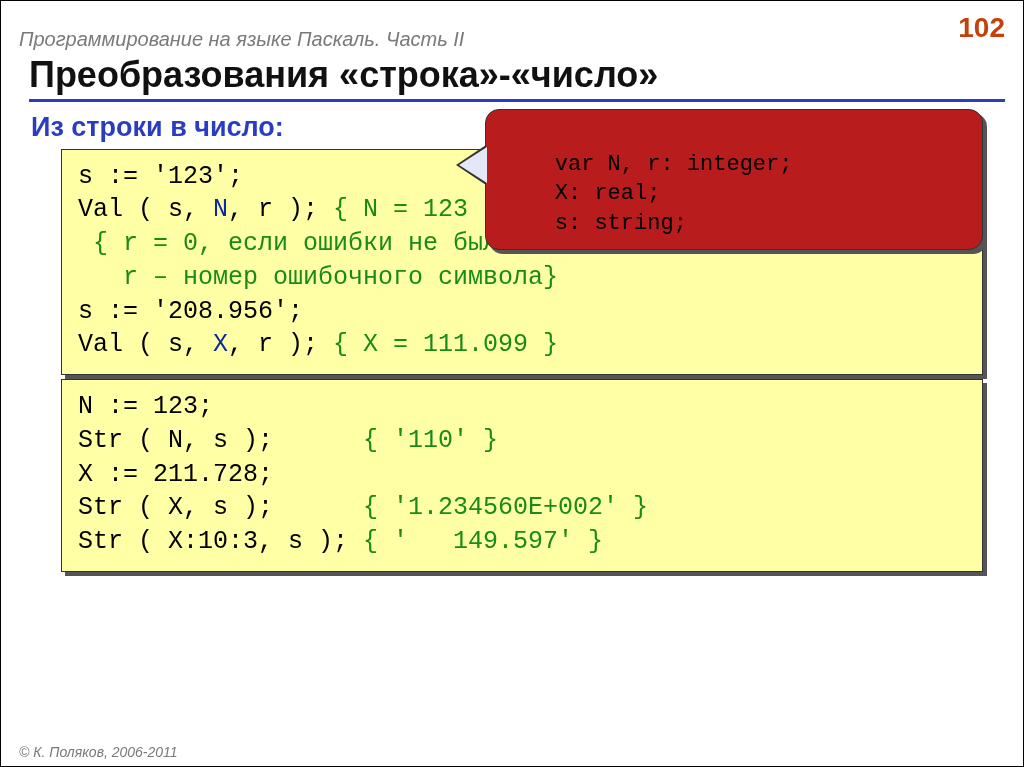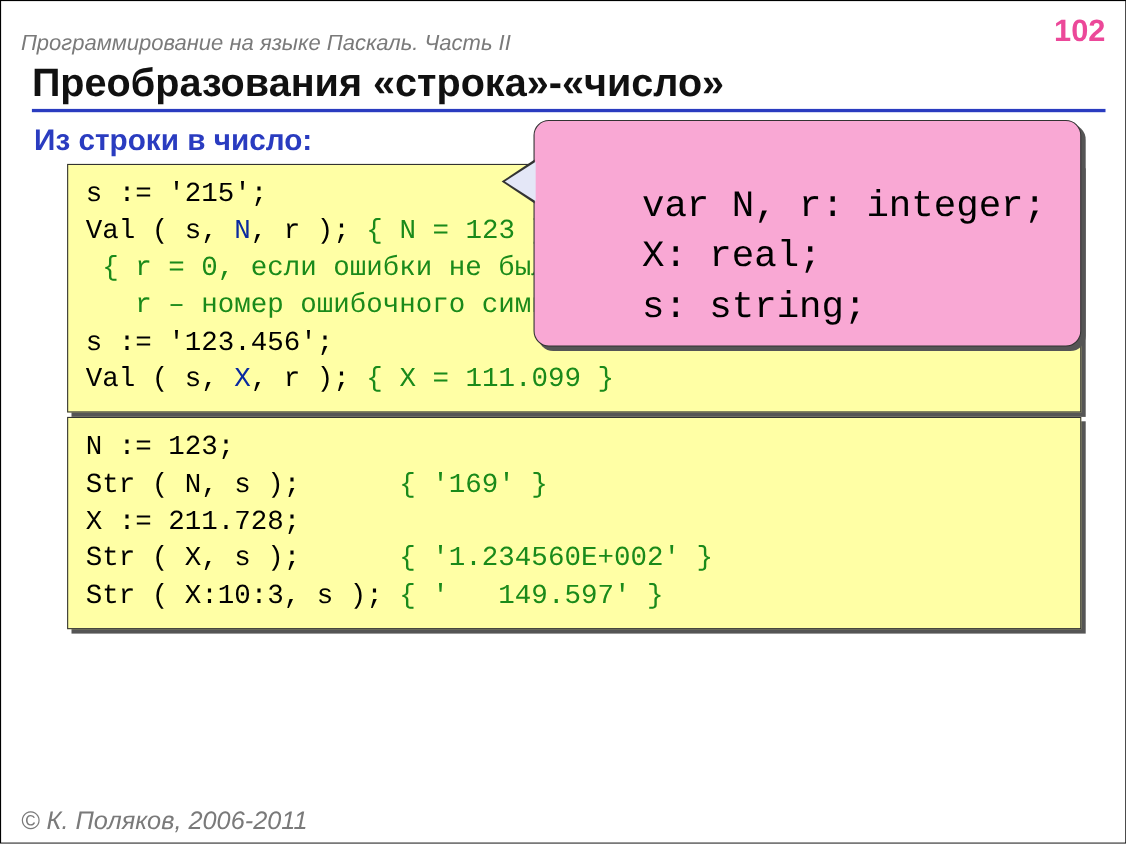--- a/index.html
+++ b/index.html
@@ -25,21 +25,21 @@
     padding: 3px 18px 0 18px;
   }
   .course {
     font-style: italic;
     color: #7a7a7a;
     font-size: 20px;
     margin-top: 24px;
   }
   .pagenum {
     font-weight: bold;
-    color: #ec4899;
+    color: #c2410c;
     font-size: 28px;
   }
   .title {
     margin: 4px 18px 0 28px;
     font-size: 36px;
     font-weight: bold;
     color: #111;
     font-family: Arial, sans-serif;
     border-bottom: 3px solid #2a3cc0;
     padding-bottom: 4px;
@@ -65,26 +65,26 @@
     white-space: pre;
     color: #000;
   }
   .cmt { color: #1a8a1a; }
   .bl { color: #0a2aa0; }
   .varbox {
     position: absolute;
     top: 108px;
     right: 40px;
     width: 480px;
-    background: #f9a8d4;
+    background: #b91c1c;
     border: 1.5px solid #333;
     border-radius: 14px;
     box-shadow: 4px 4px 0 #555;
     font-family: "Courier New", monospace;
-    font-size: 34px;
+    font-size: 22px;
     line-height: 1.35;
     padding: 10px 0 10px 16px;
     white-space: pre;
     z-index: 10;
   }
   .tail {
     position: absolute;
     left: -28px;
     top: 36px;
     width: 0;
@@ -108,53 +108,53 @@
   }
   .footer {
     position: absolute;
     left: 0; right: 0; bottom: 6px;
     display: flex;
     justify-content: space-between;
     align-items: flex-start;
     padding: 0 18px;
     color: #7a7a7a;
     font-style: italic;
-    font-size: 23px;
+    font-size: 14px;
     gap: 40px;
   }
 </style>
 </head>
 <body>
 
 <div class="slide">
 
   <div class="topbar">
     <div class="course">Программирование на языке Паскаль. Часть II</div>
     <div class="pagenum">102</div>
   </div>
 
   <div class="title">Преобразования «строка»-«число»</div>
 
   <div class="section">Из строки в число:</div>
 
-  <div class="codeblock"><span>s := '215';</span>
+  <div class="codeblock"><span>s := '123';</span>
 <span>Val ( s, </span><span class="bl">N</span><span>, r );</span><span class="cmt"> { N = 123 }</span>
 <span class="cmt"> { r = 0, если ошибки не было</span>
 <span class="cmt">   r – номер ошибочного символа}</span>
-<span>s := '123.456';</span>
+<span>s := '208.956';</span>
 <span>Val ( s, </span><span class="bl">X</span><span>, r );</span><span class="cmt"> { X = 111.099 }</span></div>
 
   <div class="varbox">
     <div class="tail"></div><span>var N, r: integer;</span>
 <span>    X: real;</span>
 <span>    s: string;</span></div>
 
 
   <div class="codeblock"><span>N := 123;</span>
-<span>Str ( N, s );      </span><span class="cmt">{ '169' }</span>
+<span>Str ( N, s );      </span><span class="cmt">{ '110' }</span>
 <span>X := 211.728;</span>
 <span>Str ( X, s );      </span><span class="cmt">{ '1.234560E+002' }</span>
 <span>Str ( X:10:3, s ); </span><span class="cmt">{ '   149.597' }</span></div>
 
   <div class="footer">
     <div>© К. Поляков, 2006-2011</div>
   </div>
 
 </div>
 

